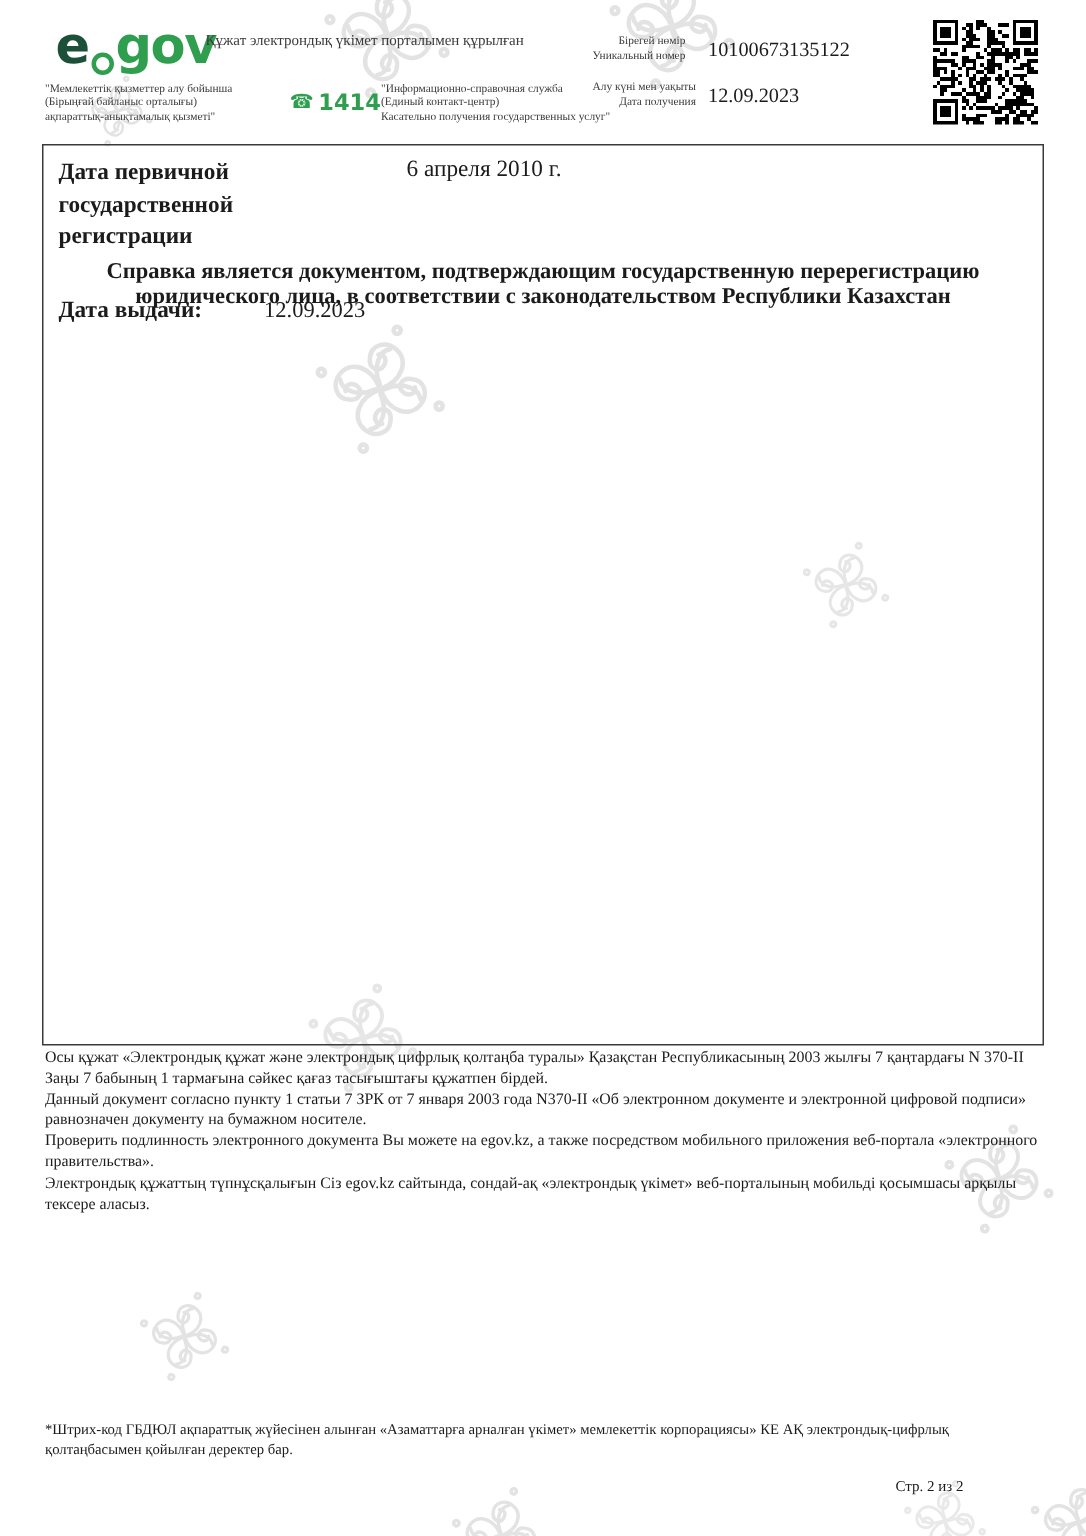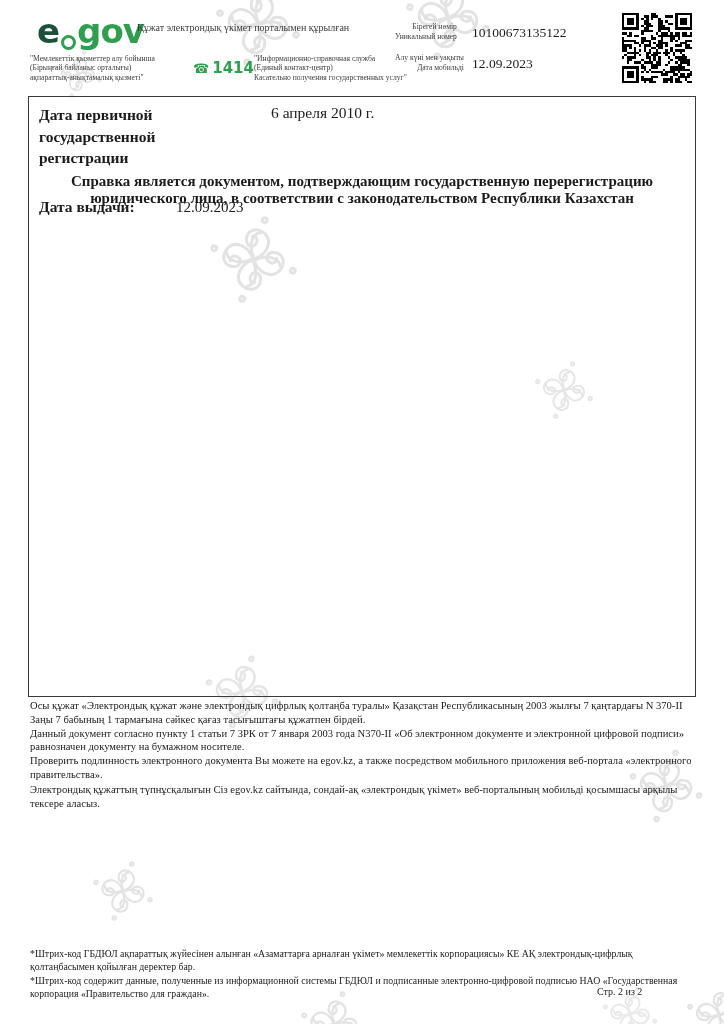--- a/index.html
+++ b/index.html
@@ -125,21 +125,21 @@
   </div>
 
   <div class="meta-label" style="left:395px;top:22px;">
     <div>Бірегей нөмір</div>
     <div>Уникальный номер</div>
   </div>
   <div class="meta-value" style="left:472px;top:25px;">10100673135122</div>
 
   <div class="meta-label" style="left:395px;top:53px;">
     <div>Алу күні мен уақыты</div>
-    <div>Дата мобильді</div>
+    <div>Дата получения</div>
   </div>
   <div class="meta-value" style="left:472px;top:56px;">12.09.2023</div>
 
   <svg class="qr" viewBox="0 0 29 29" shape-rendering="crispEdges">
       <rect x="12" y="0" width="1" height="1" fill="#000"></rect>
       <rect x="13" y="0" width="1" height="1" fill="#000"></rect>
       <rect x="9" y="1" width="1" height="1" fill="#000"></rect>
       <rect x="10" y="1" width="1" height="1" fill="#000"></rect>
       <rect x="12" y="1" width="1" height="1" fill="#000"></rect>
       <rect x="13" y="1" width="1" height="1" fill="#000"></rect>
@@ -474,18 +474,17 @@
 
   <div class="legal">
     <p>Осы құжат «Электрондық құжат және электрондық цифрлық қолтаңба туралы» Қазақстан Республикасының 2003 жылғы 7 қаңтардағы N 370-II Заңы 7 бабының 1 тармағына сәйкес қағаз тасығыштағы құжатпен бірдей.</p>
     <p>Данный документ согласно пункту 1 статьи 7 ЗРК от  7 января 2003 года N370-II «Об электронном документе и электронной цифровой подписи» равнозначен документу на бумажном носителе.</p>
     <p>Проверить подлинность электронного документа Вы можете на egov.kz, а также посредством мобильного приложения веб-портала «электронного правительства».</p>
     <p style="margin-top:1px;">Электрондық құжаттың түпнұсқалығын Сіз egov.kz сайтында, сондай-ақ «электрондық үкімет» веб-порталының мобильді қосымшасы арқылы тексере аласыз.</p>
   </div>
 
   <div class="notes">
     <p>*Штрих-код ГБДЮЛ ақпараттық жүйесінен алынған «Азаматтарға арналған үкімет» мемлекеттік корпорациясы» КЕ АҚ электрондық-цифрлық қолтаңбасымен қойылған деректер бар.</p>
-    <p>*Штрих-код содержит данные, полученные из информационной системы ГБДЮЛ и подписанные электронно-цифровой подписью НАО «Государственная корпорация «Правительство для граждан».</p>
   </div>
 
   <div class="page-label">Стр. 2 из 2</div>
 
 </div>
 
 </body></html>

